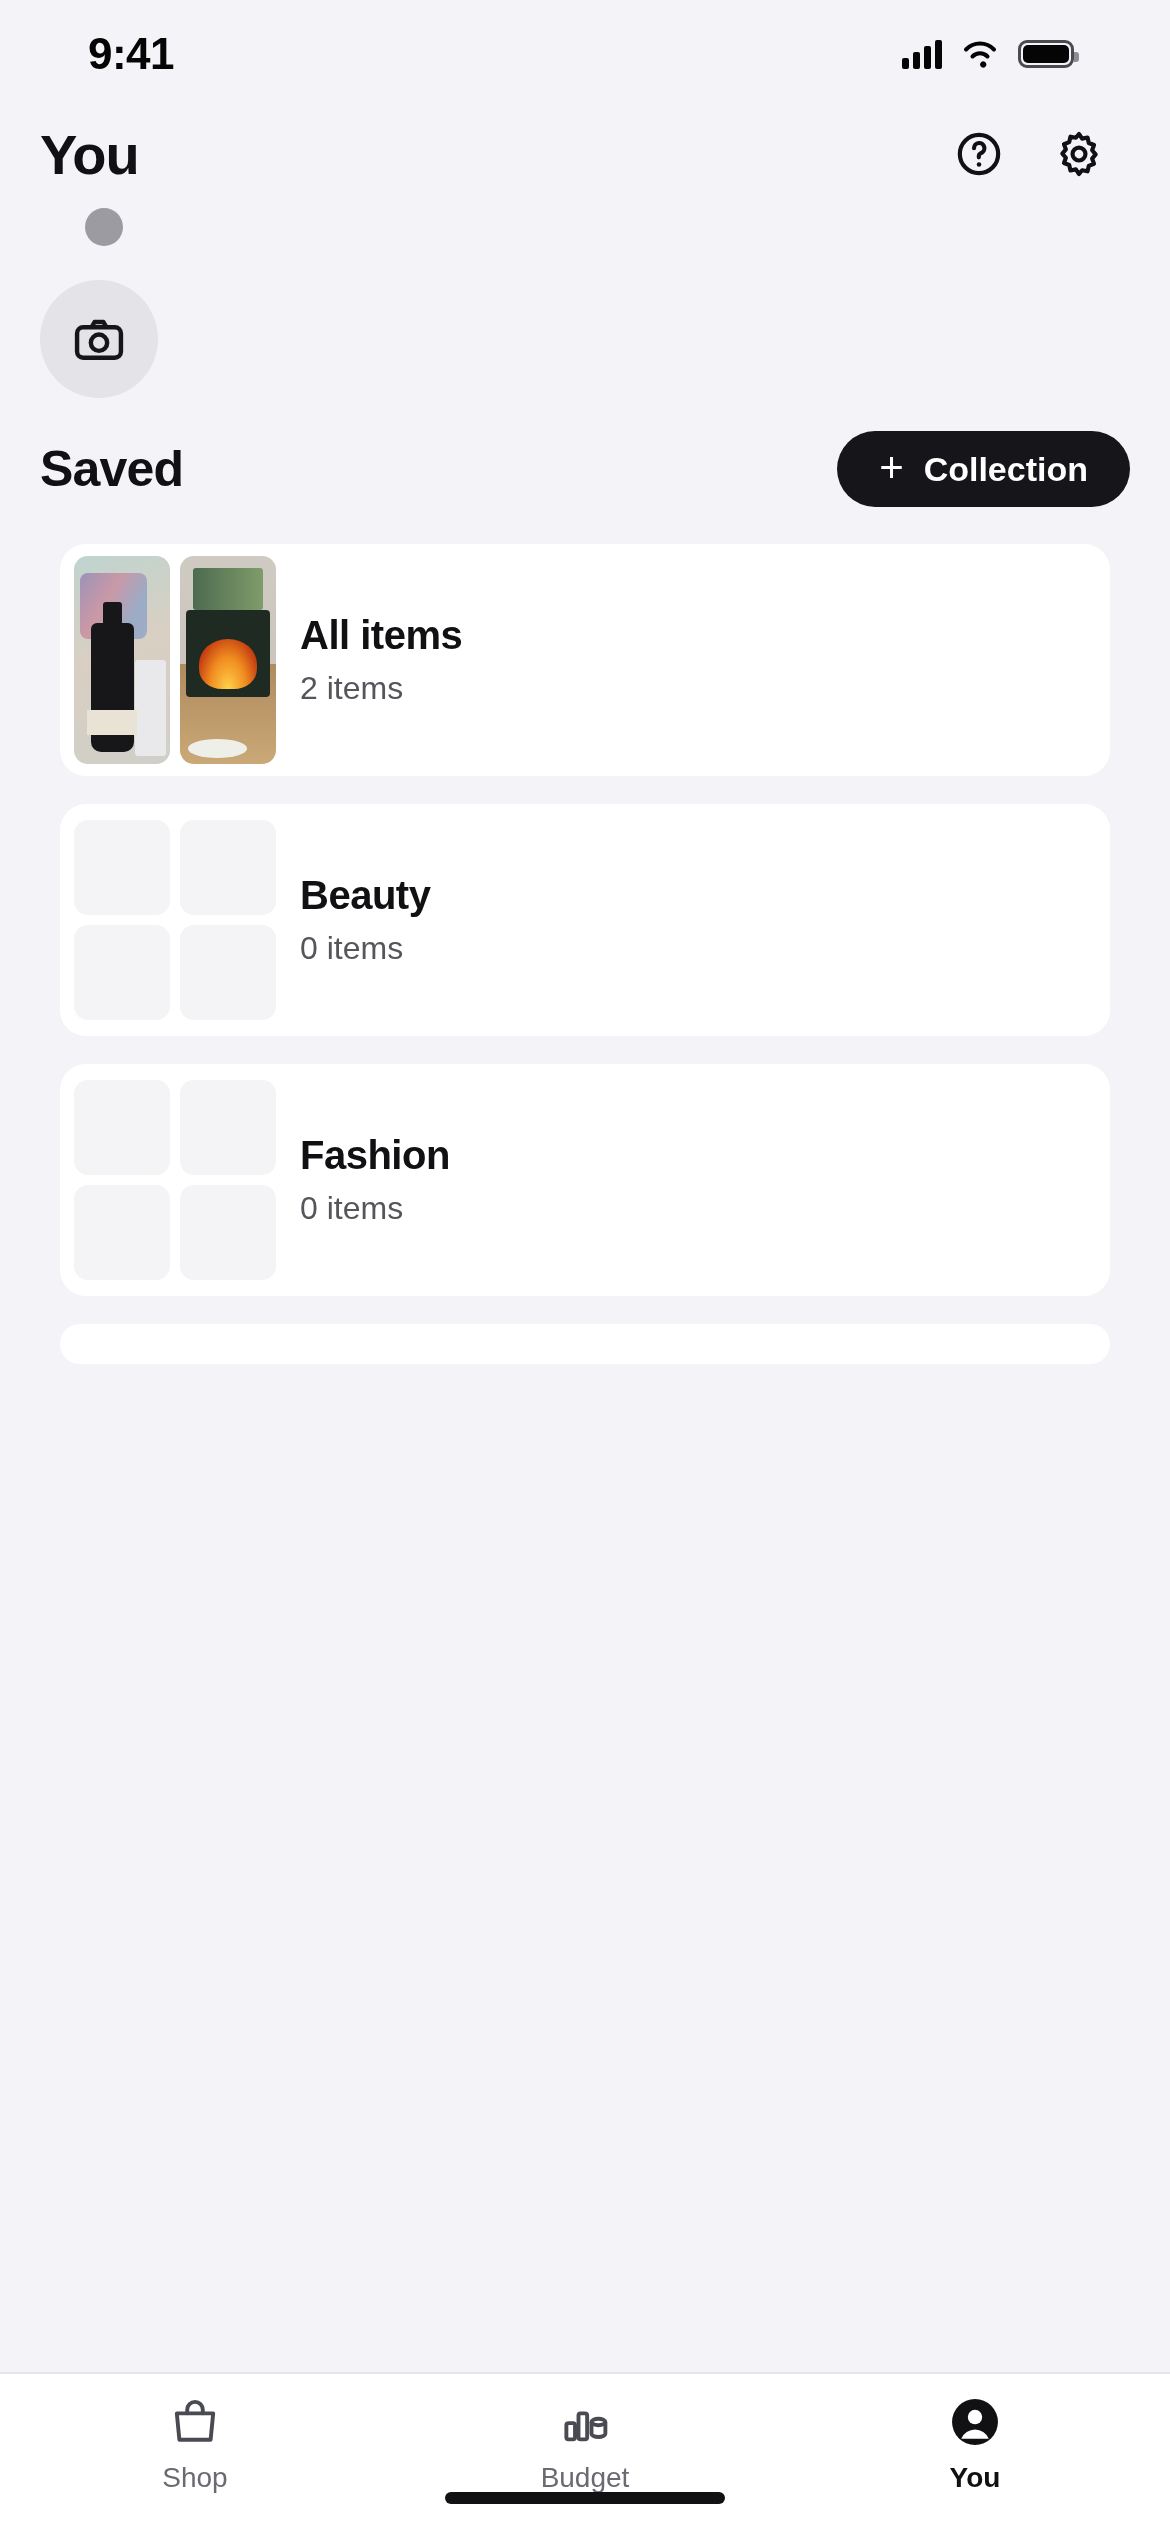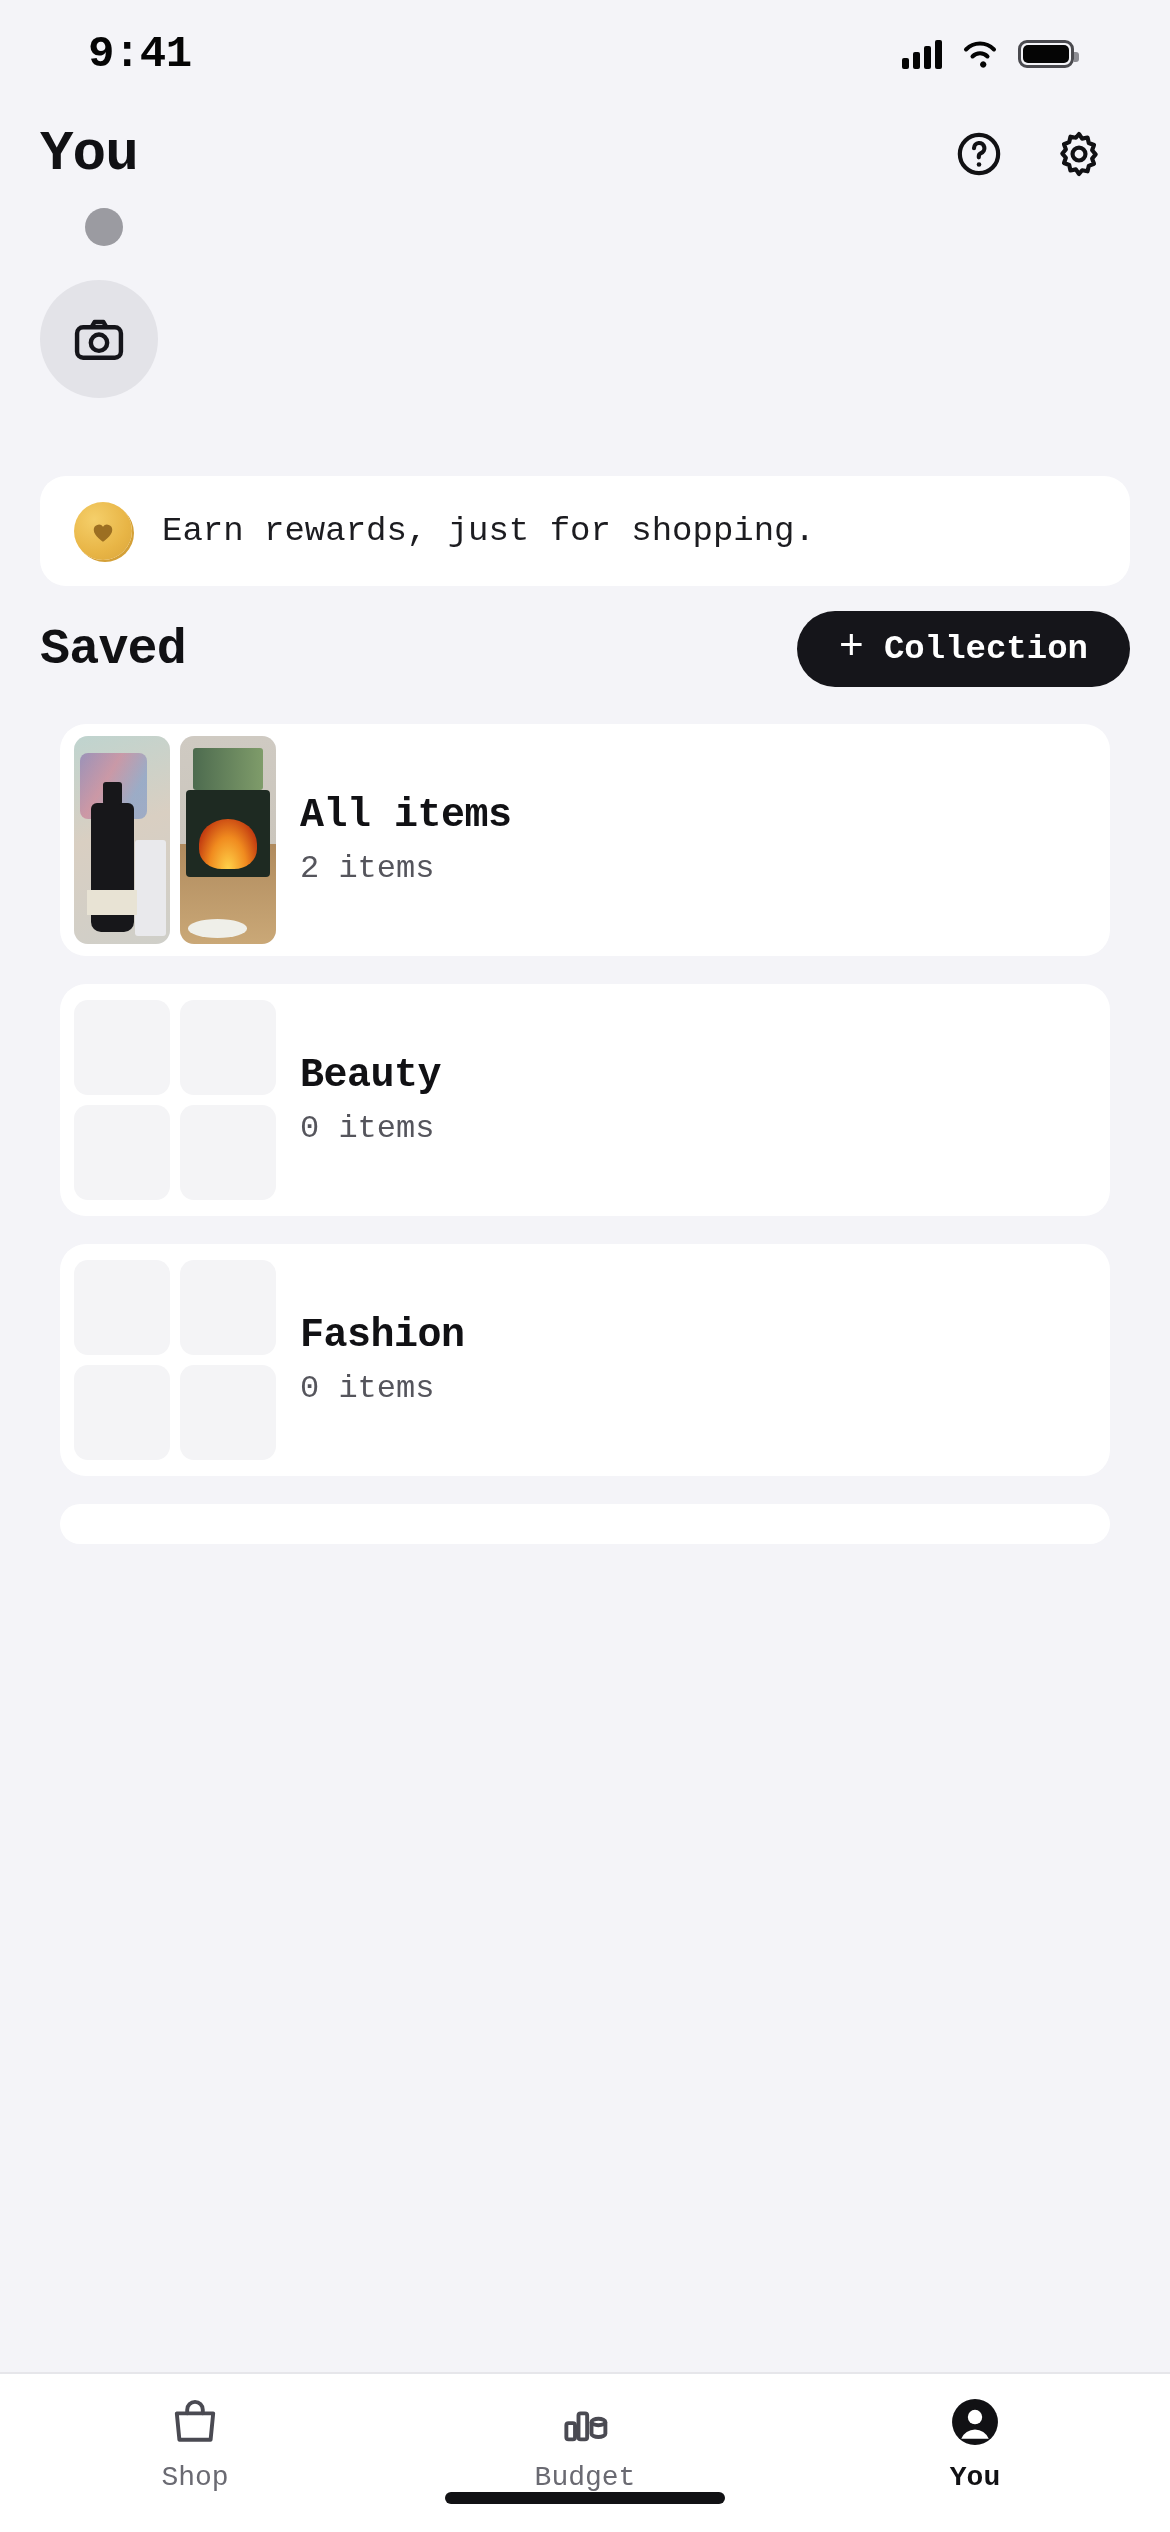--- a/index.html
+++ b/index.html
@@ -3,21 +3,21 @@
 <meta charset="utf-8">
 <style>
   * { margin:0; padding:0; box-sizing:border-box; }
   html,body { width:1170px; height:2532px; }
   body {
     font-family:"Liberation Sans", sans-serif;
     background:#f4f4f8;
     overflow:hidden;
     position:relative;
   }
-  .screen { width:1170px; height:2532px; position:relative; background:#f4f4f8; display:flex; flex-direction:column;font-family:Liberation Mono, monospace; }
+  .screen { width:1170px; height:2532px; position:relative; background:#f4f4f8; display:flex; flex-direction:column; }
 
   
   .statusbar { height:108px; flex:0 0 108px; display:flex; align-items:center; justify-content:space-between; padding:0 96px 0 88px; }
   .sb-time { font-size:44px; font-weight:700; color:#050505; letter-spacing:-0.5px; }
   .sb-right { display:flex; align-items:center; gap:18px; }
   .sig { display:flex; align-items:flex-end; gap:4px; height:30px; }
   .sig i { display:block; width:7px; background:#050505; border-radius:2px; }
   .sig i:nth-child(1){height:11px;} .sig i:nth-child(2){height:17px;}
   .sig i:nth-child(3){height:23px;} .sig i:nth-child(4){height:29px;}
   .batt { width:56px; height:28px; border:3px solid #4a4a4f; border-radius:9px; padding:2px; position:relative; }
@@ -140,30 +140,20 @@
   <div class="profile">
     <div class="avatar">
       <svg width="56" height="56" viewBox="0 0 24 24" fill="none" stroke="#15151a" stroke-width="1.9">
         <rect x="2.6" y="7" width="18.8" height="13" rx="2.6"></rect>
         <path d="M8.8 7l1.3-2.3h3.8L15.2 7" stroke-linejoin="round"></path>
         <circle cx="12" cy="13.6" r="3.5"></circle>
       </svg>
     </div>
   </div>
 
-  <div class="rewards-wrap">
-    <div class="rewards">
-      <div class="coin">
-        <svg viewBox="0 0 24 24" fill="#9c6f22">
-            <path d="M12 20.5s-7.4-4.7-7.4-9.4A4.1 4.1 0 0 1 12 8.6a4.1 4.1 0 0 1 7.4 2.5c0 4.7-7.4 9.4-7.4 9.4z"></path>
-          </svg>
-      </div>
-      <div class="rewards-text">Earn rewards, just for shopping.</div>
-    </div>
-  </div>
 
   <div class="saved-hdr">
     <div class="saved-title">Saved</div>
     <button class="collection-btn">
       <span class="plus">+</span>
       <span class="lbl">Collection</span>
     </button>
   </div>
 
   <div class="list">

